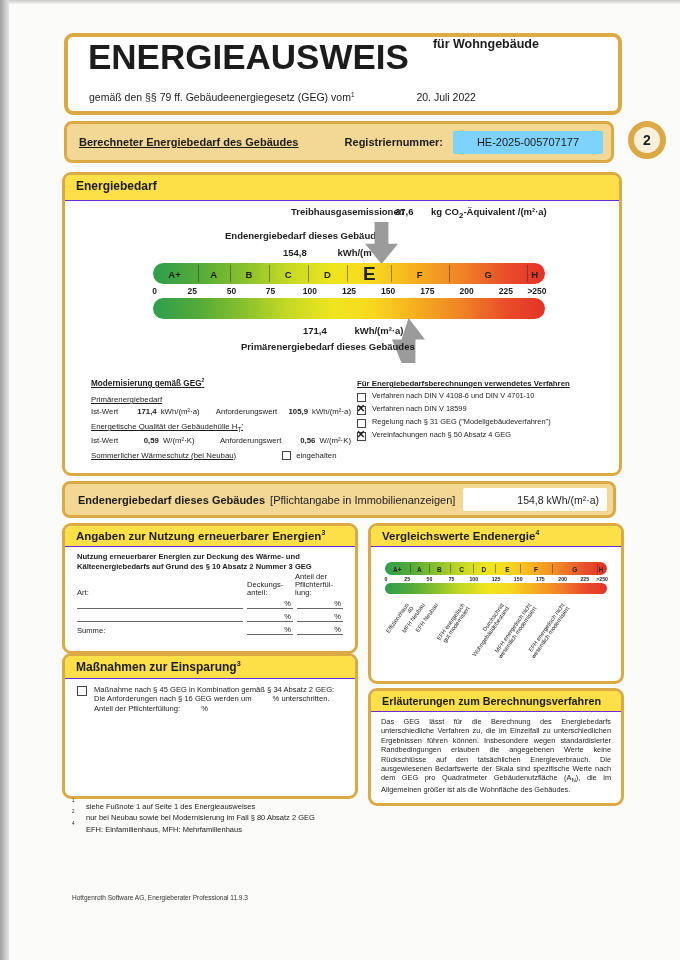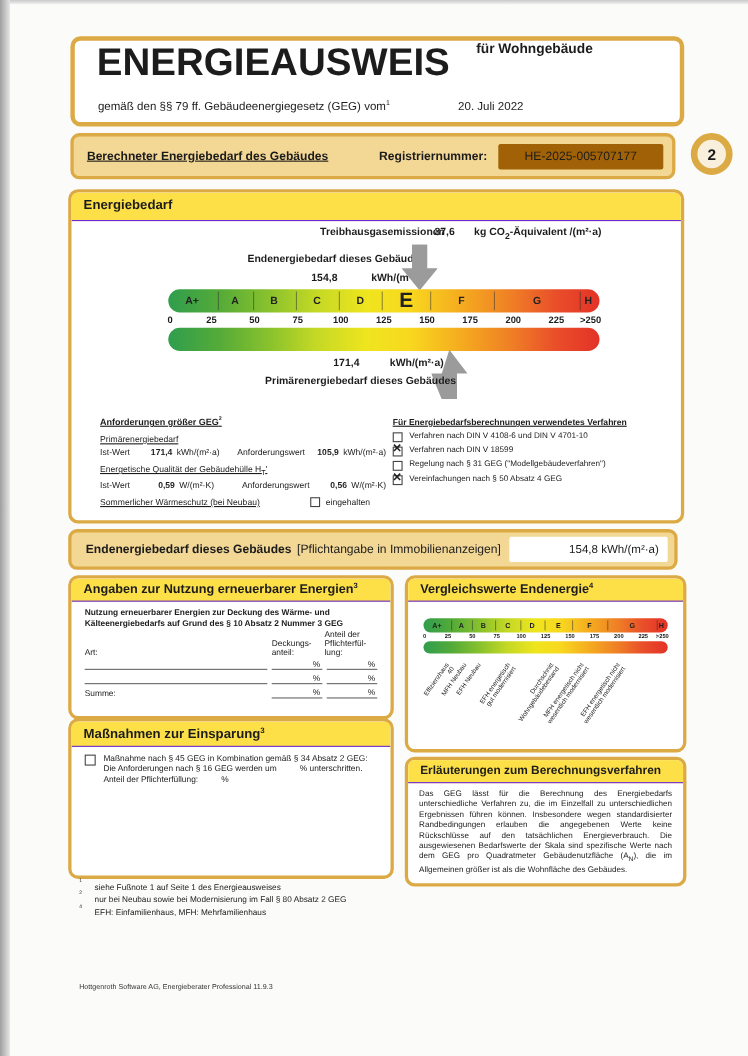--- a/index.html
+++ b/index.html
@@ -25,21 +25,21 @@
   .sub-title{font-size:12.5px;font-weight:bold;margin-left:24px;}
   .law-row{position:absolute;left:21px;bottom:8px;font-size:10.5px;display:flex;}
   .law-date{margin-left:62px;}
 
   
   .info-band{position:absolute;left:64px;top:121px;width:544px;height:36px;
     background:#f3d795;border:3px solid #dcaa45;border-radius:8px;
     display:flex;align-items:center;}
   .info-title{font-size:11px;font-weight:bold;margin-left:12px;text-decoration:underline;}
   .reg-label{font-size:11px;font-weight:bold;margin-left:auto;}
-  .reg-box{width:150px;height:23px;background:#a16207;border-radius:2px;margin:0 8px 0 10px;
+  .reg-box{width:150px;height:23px;background:#7dd3fc;border-radius:2px;margin:0 8px 0 10px;
     display:flex;align-items:center;justify-content:center;font-size:11px;text-align:right;}
   .page-badge{position:absolute;left:628px;top:121px;width:26px;height:26px;
     background:#f8f0dd;border:6px solid #dcaa45;border-radius:50%;
     display:flex;align-items:center;justify-content:center;
     font-size:14px;font-weight:bold;}
 
   
   .sect{position:absolute;background:#fff;border:3px solid #dcaa45;border-radius:9px;overflow:hidden;}
   .sect-h{background:#fde047;border-bottom:1px solid #6d28d9;padding:4px 11px 4px 11px;
     font-weight:bold;}
@@ -240,21 +240,21 @@
   </div>
 
   <div class="arrow arrow-up"></div>
   <div class="eb-prim">
     <span>171,4</span>
     <span class="un">kWh/(m²·a)</span>
   </div>
   <div class="eb-primlabel">Primärenergiebedarf dieses Gebäudes</div>
 
   <div class="anf-col">
-    <div class="hd b u"><span>Anforderungen größer GEG</span><sup>2</sup></div>
+    <div class="hd b u"><span>Modernisierung gemäß GEG</span><sup>2</sup></div>
     <div class="sub-hd u">Primärenergiebedarf</div>
     <div class="anf-row">
       <span class="c1">Ist-Wert</span>
       <span class="c2">171,4</span>
       <span class="c3">kWh/(m²·a)</span>
       <span class="c4">Anforderungswert</span>
       <span class="c5">105,9</span>
       <span class="c6">kWh/(m²·a)</span>
     </div>
     <div class="sub-hd u"><span>Energetische Qualität der Gebäudehülle H</span><sub>T</sub><span>'</span></div>

